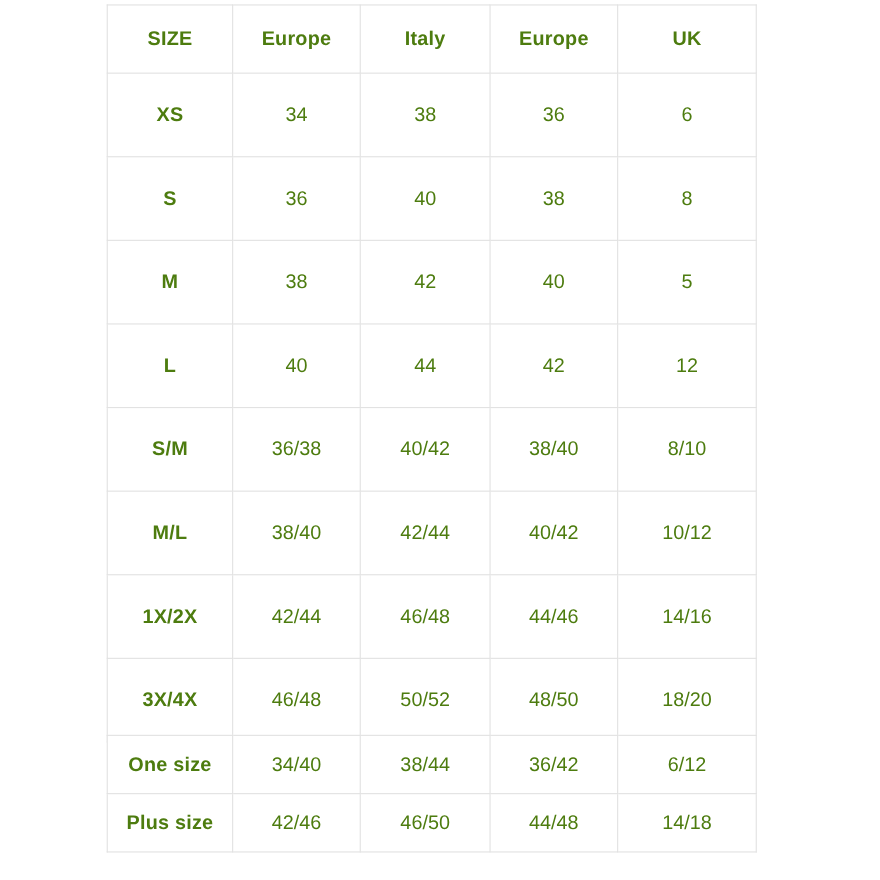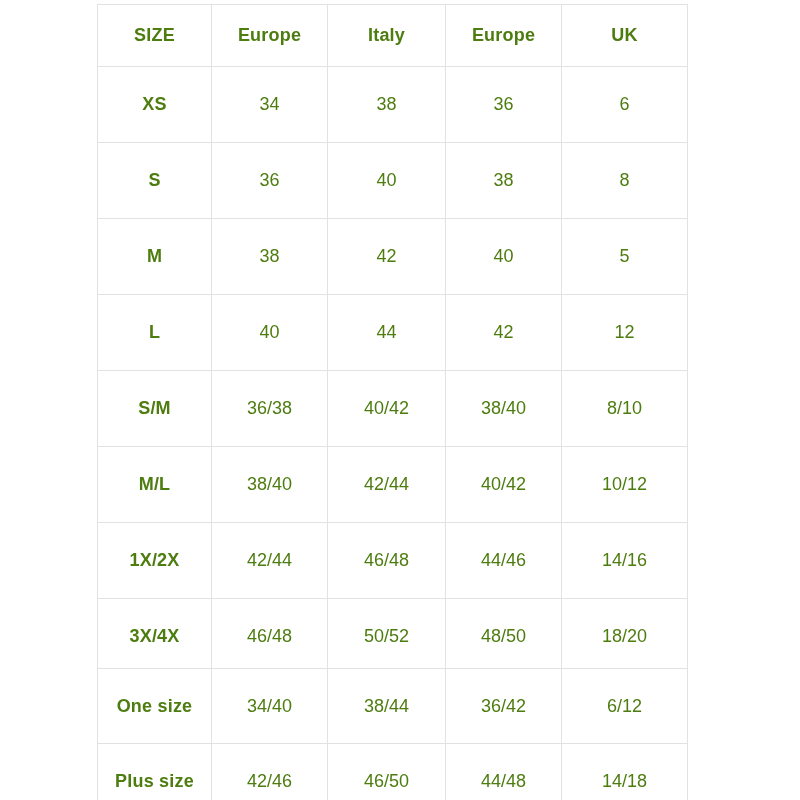--- a/index.html
+++ b/index.html
@@ -29,21 +29,21 @@
     vertical-align: middle;
     font-size: 18px;
     color: #4d7c0f;
     padding: 0;
     background: #ffffff;
   }
   #main-table { top: 4px; }
   #main-table tr { height: 76px; }
   #main-table tr.header-row { height: 62px; }
   #special-table { top: 668px; }
-  #special-table tr { height: 75px; }
+  #special-table tr { height: 53px; }
   td.header-cell, td.label-cell {
     font-weight: bold;
     color: #2e3138;
     letter-spacing: 0.2px;
   }
 </style>
 </head>
 <body>
 
 <div class="page">

